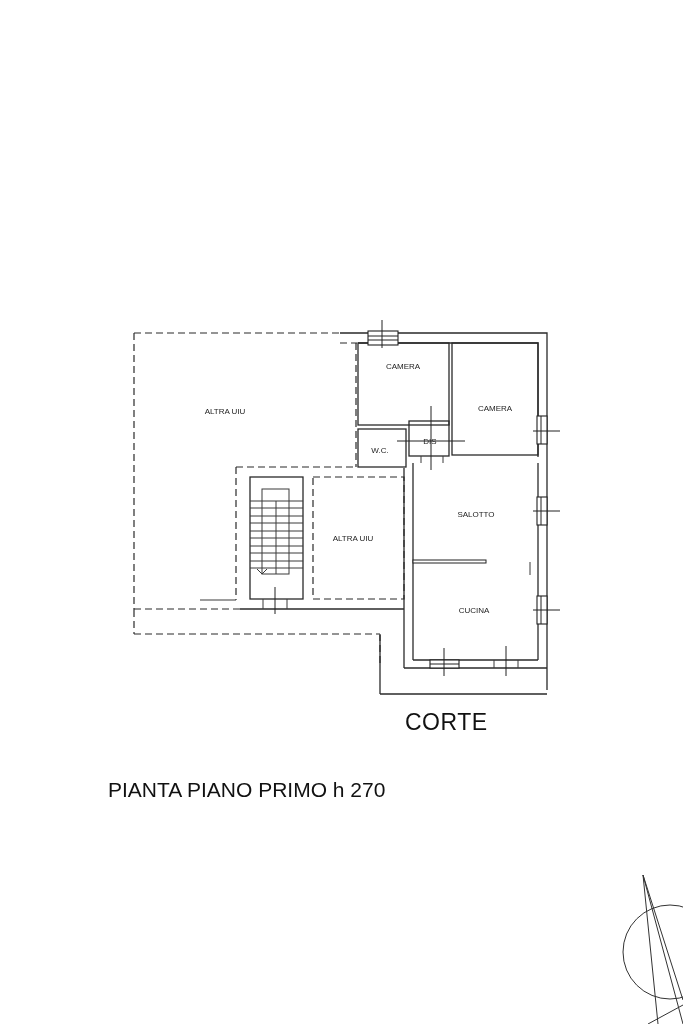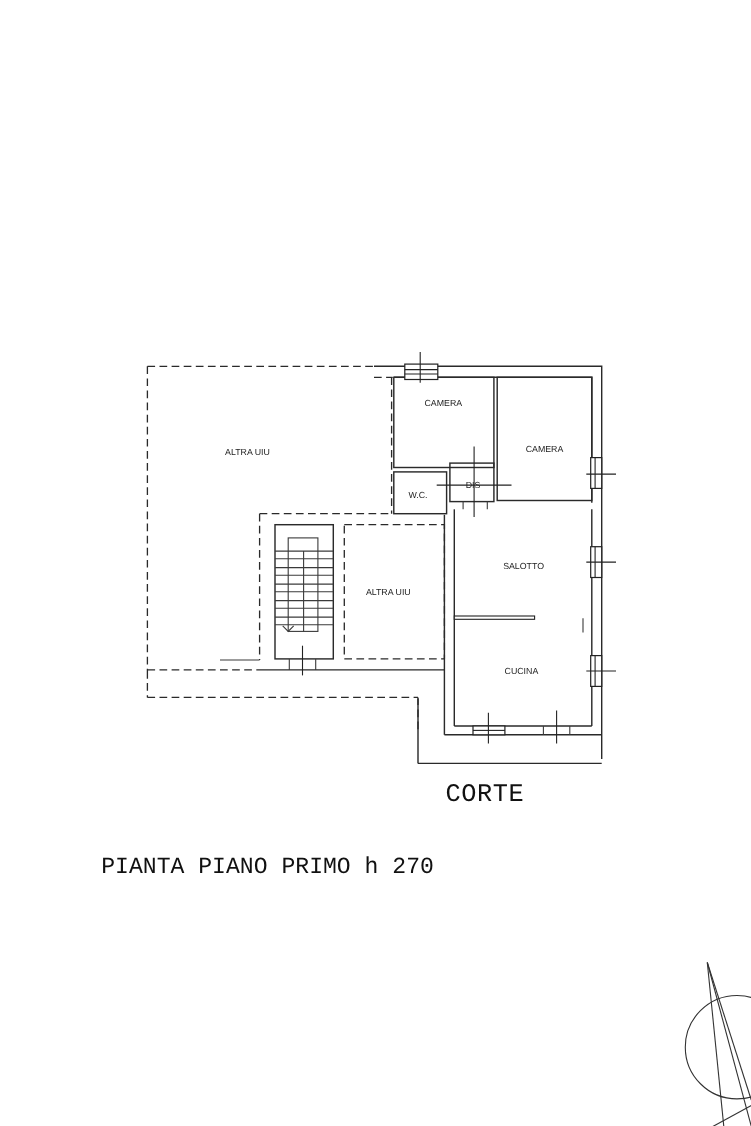--- a/index.html
+++ b/index.html
@@ -4,23 +4,23 @@
   <style>
     html, body { margin: 0; padding: 0; background: #ffffff; }
     body { width: 683px; height: 1024px; position: relative; overflow: hidden; font-family: "Liberation Sans", sans-serif; }
     #plan { position: absolute; left: 0; top: 0; width: 683px; height: 1024px; }
     .wall { stroke: #2a2a2a; stroke-width: 1.3; fill: none; }
     .wall-thin { stroke: #3a3a3a; stroke-width: 1; fill: none; }
     .dash { stroke: #2a2a2a; stroke-width: 1.2; fill: none; stroke-dasharray: 7 4; }
     .win { stroke: #222; stroke-width: 1.1; fill: #ffffff; }
     .mark { stroke: #222; stroke-width: 1; }
     .room-label { font-family: "Liberation Sans", sans-serif; font-size: 8px; fill: #222; text-anchor: middle; }
-    .big-label { position: absolute; color: #111; font-family: Liberation Mono, monospace; }
+    .big-label { position: absolute; color: #111; font-family: Liberation Sans, sans-serif; }
     #corte { left: 405px; top: 709px; font-size: 23px; letter-spacing: 0.5px; }
-    #title { left: 92px; top: 778px; font-size: 21px; }
+    #title { left: 108px; top: 778px; font-size: 21px; }
   </style>
 </head>
 <body>
 
 <svg id="plan" viewBox="0 0 683 1024" xmlns="http://www.w3.org/2000/svg">
 
   <g>
     <path class="dash" d="M134,333 L340,333"></path>
     <path class="dash" d="M134,333 L134,610"></path>
     <path class="dash" d="M340,343 L357,343"></path>

